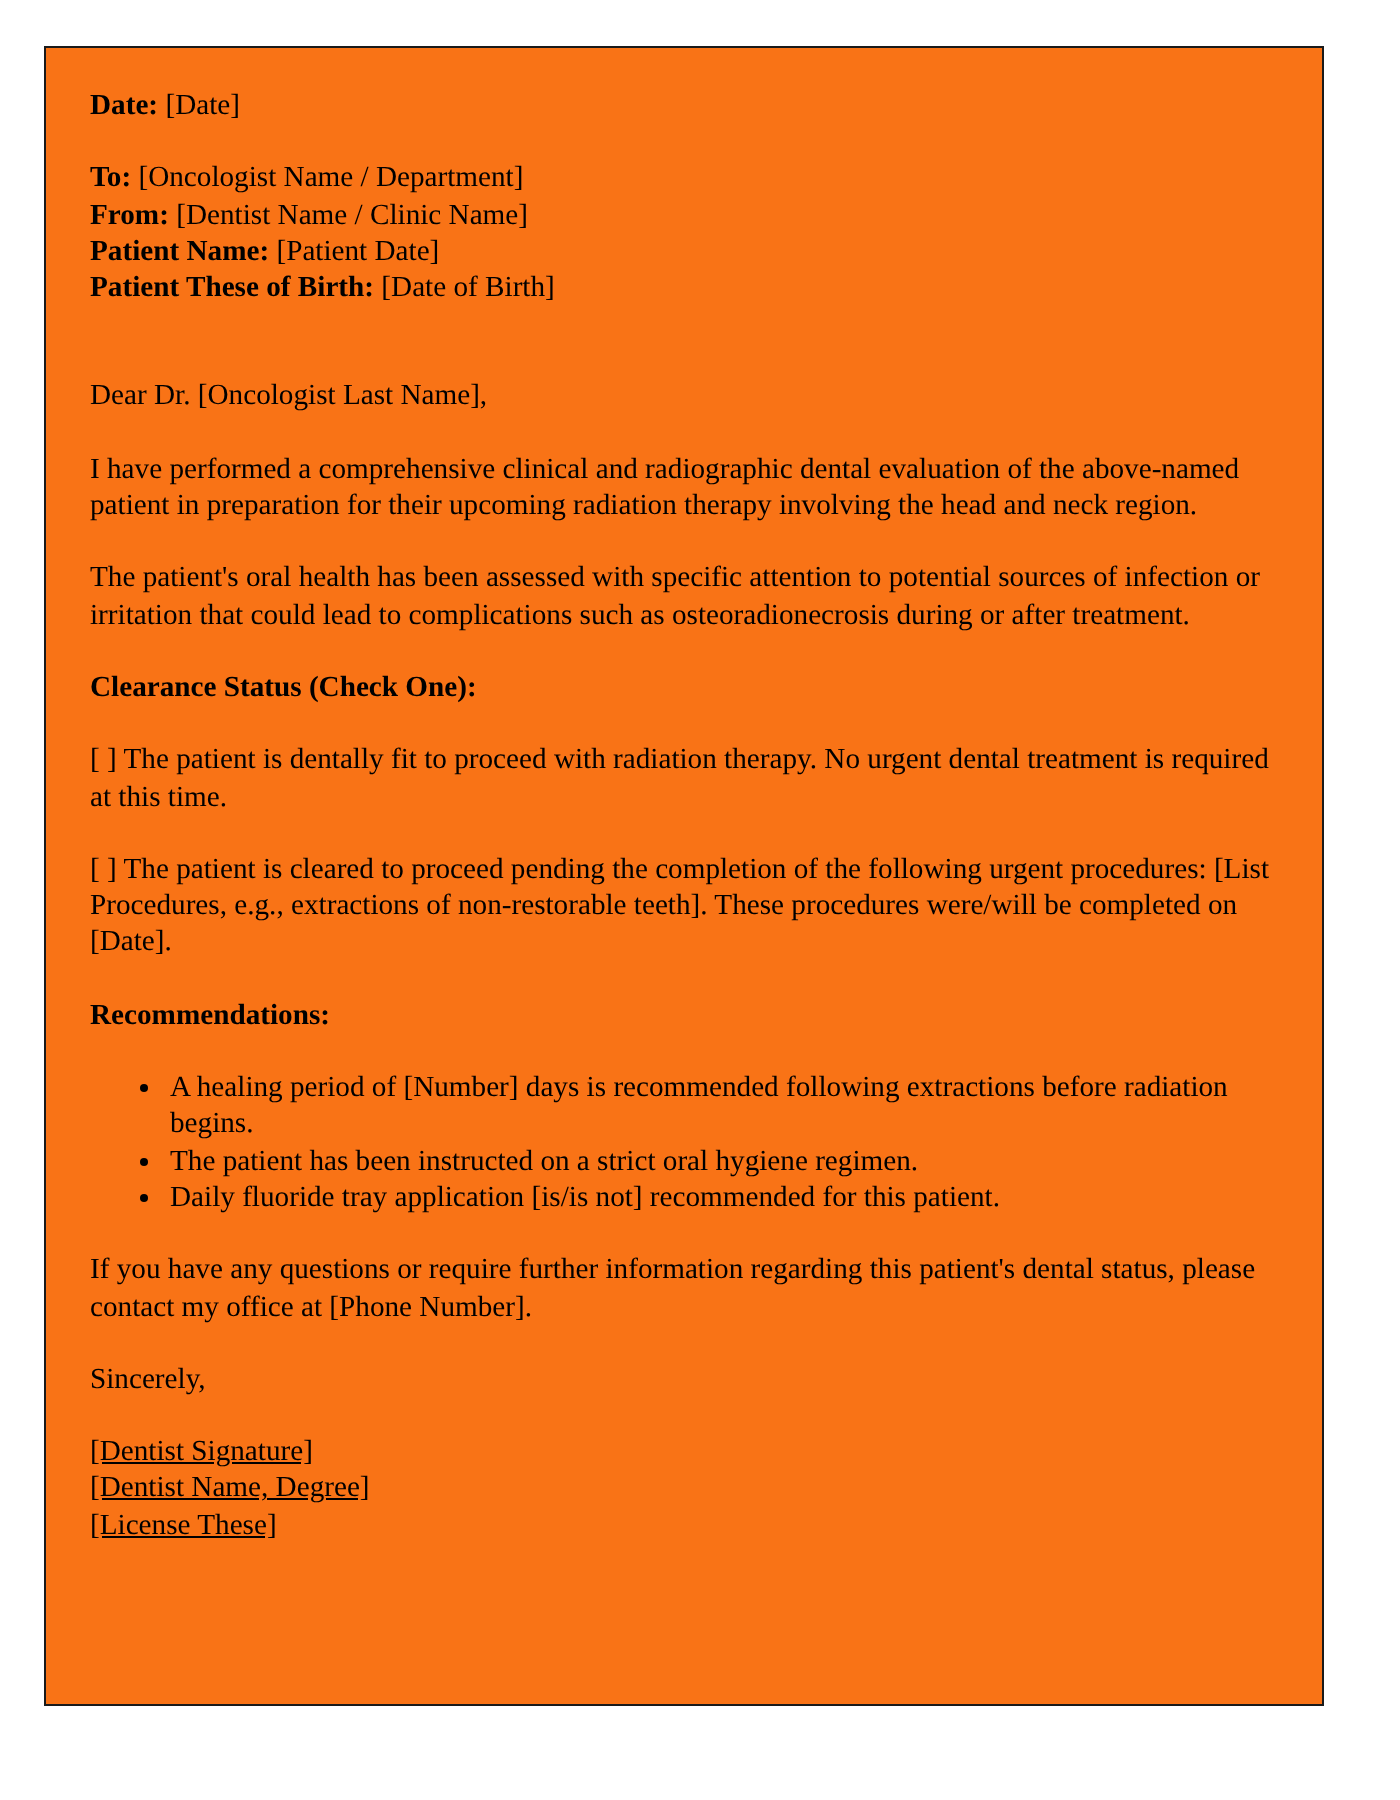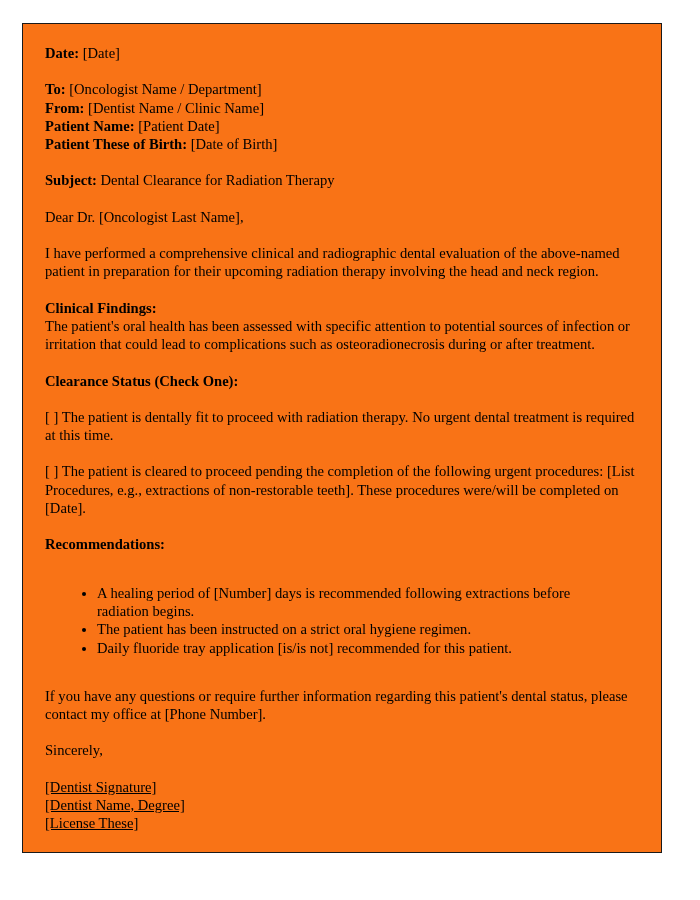--- a/index.html
+++ b/index.html
@@ -43,21 +43,21 @@
   
   .gap-lg { height: 18px; }
 
   .line { white-space: normal; }
 
   b, .b {
     font-weight: bold;
   }
 
   ul.recs {
-    margin: 12px;
+    margin: 0;
     padding: 0 0 0 40px;
     list-style-type: disc;
   }
   ul.recs li {
     margin: 0;
     padding: 0;
   }
   ul.recs li::marker {
     font-size: 14.6px;
   }
@@ -89,36 +89,31 @@
       <span class="b">Patient Name:</span>
       <span>[Patient Date]</span>
     </div>
     <div class="blk line">
       <span class="b">Patient These of Birth:</span>
       <span>[Date of Birth]</span>
     </div>
 
     <div class="gap-lg"></div>
 
-    <div class="blk line">
-      <span class="b">Subject:</span>
-      <span>Dental Clearance for Radiation Therapy</span>
-    </div>
 
     <div class="gap-lg"></div>
 
     <div class="blk line">Dear Dr. [Oncologist Last Name],</div>
 
     <div class="gap-lg"></div>
 
     <div class="blk line">I have performed a comprehensive clinical and radiographic dental evaluation of the above-named patient in preparation for their upcoming radiation therapy involving the head and neck region.</div>
 
     <div class="gap-lg"></div>
 
-    <div class="blk line b">Clinical Findings:</div>
     <div class="blk line">The patient's oral health has been assessed with specific attention to potential sources of infection or irritation that could lead to complications such as osteoradionecrosis during or after treatment.</div>
 
     <div class="gap-lg"></div>
 
     <div class="blk line b">Clearance Status (Check One):</div>
 
     <div class="gap-lg"></div>
 
     <div class="blk line">[ ] The patient is dentally fit to proceed with radiation therapy. No urgent dental treatment is required at this time.</div>
 

